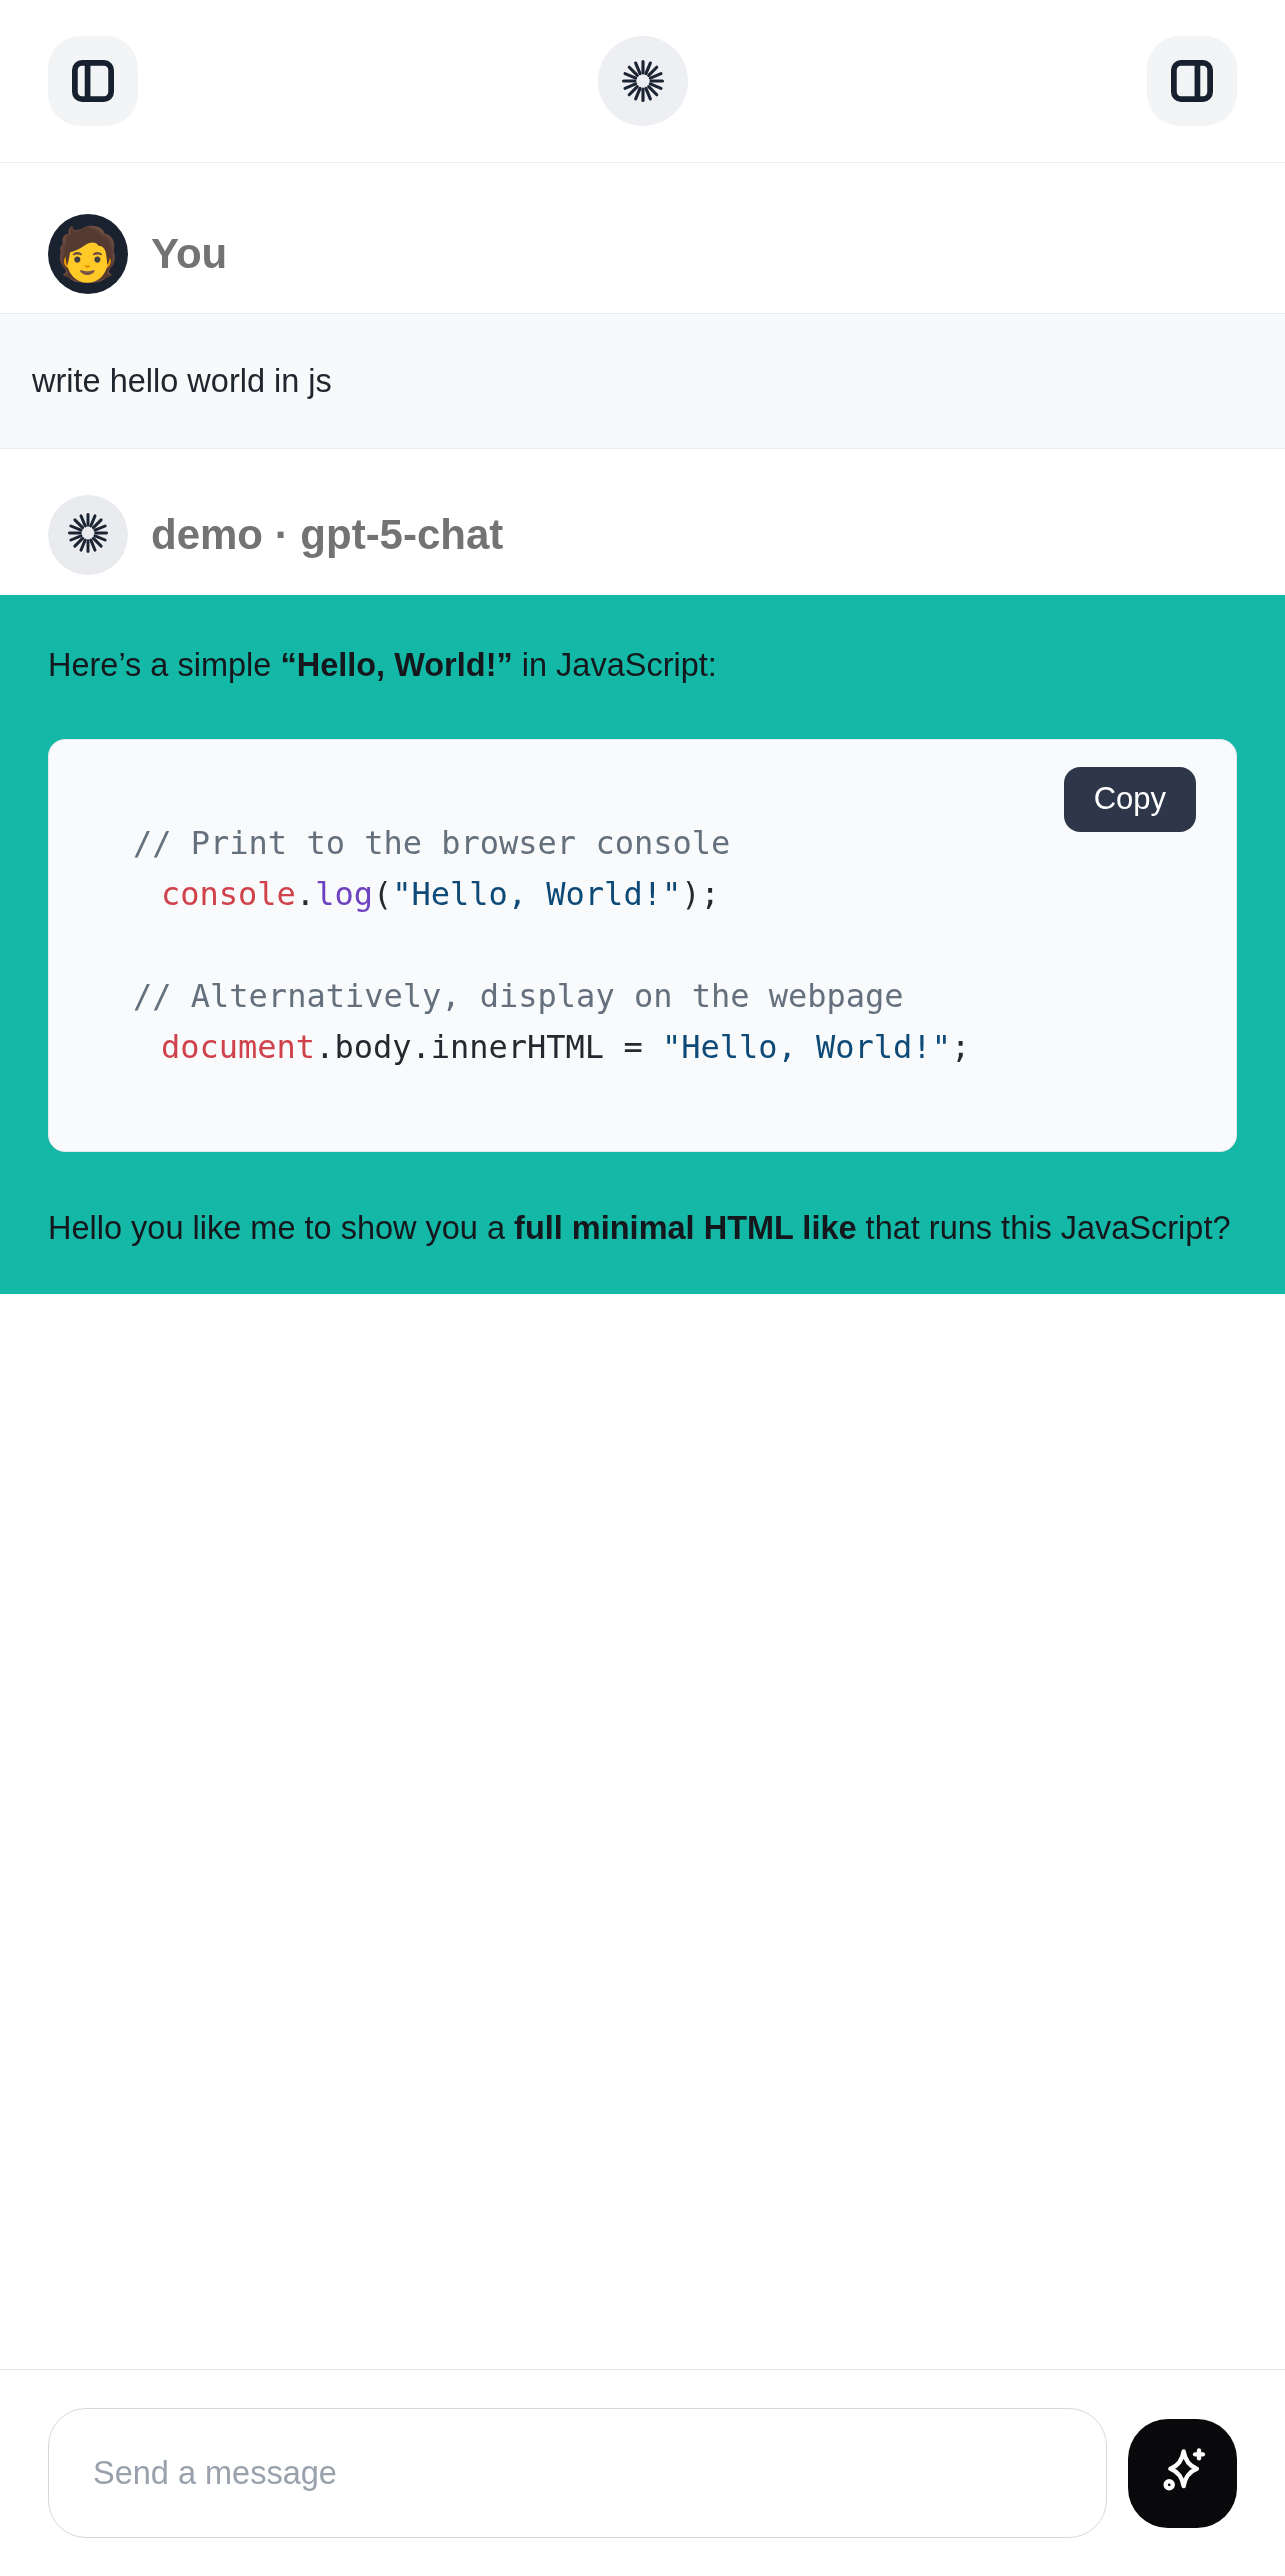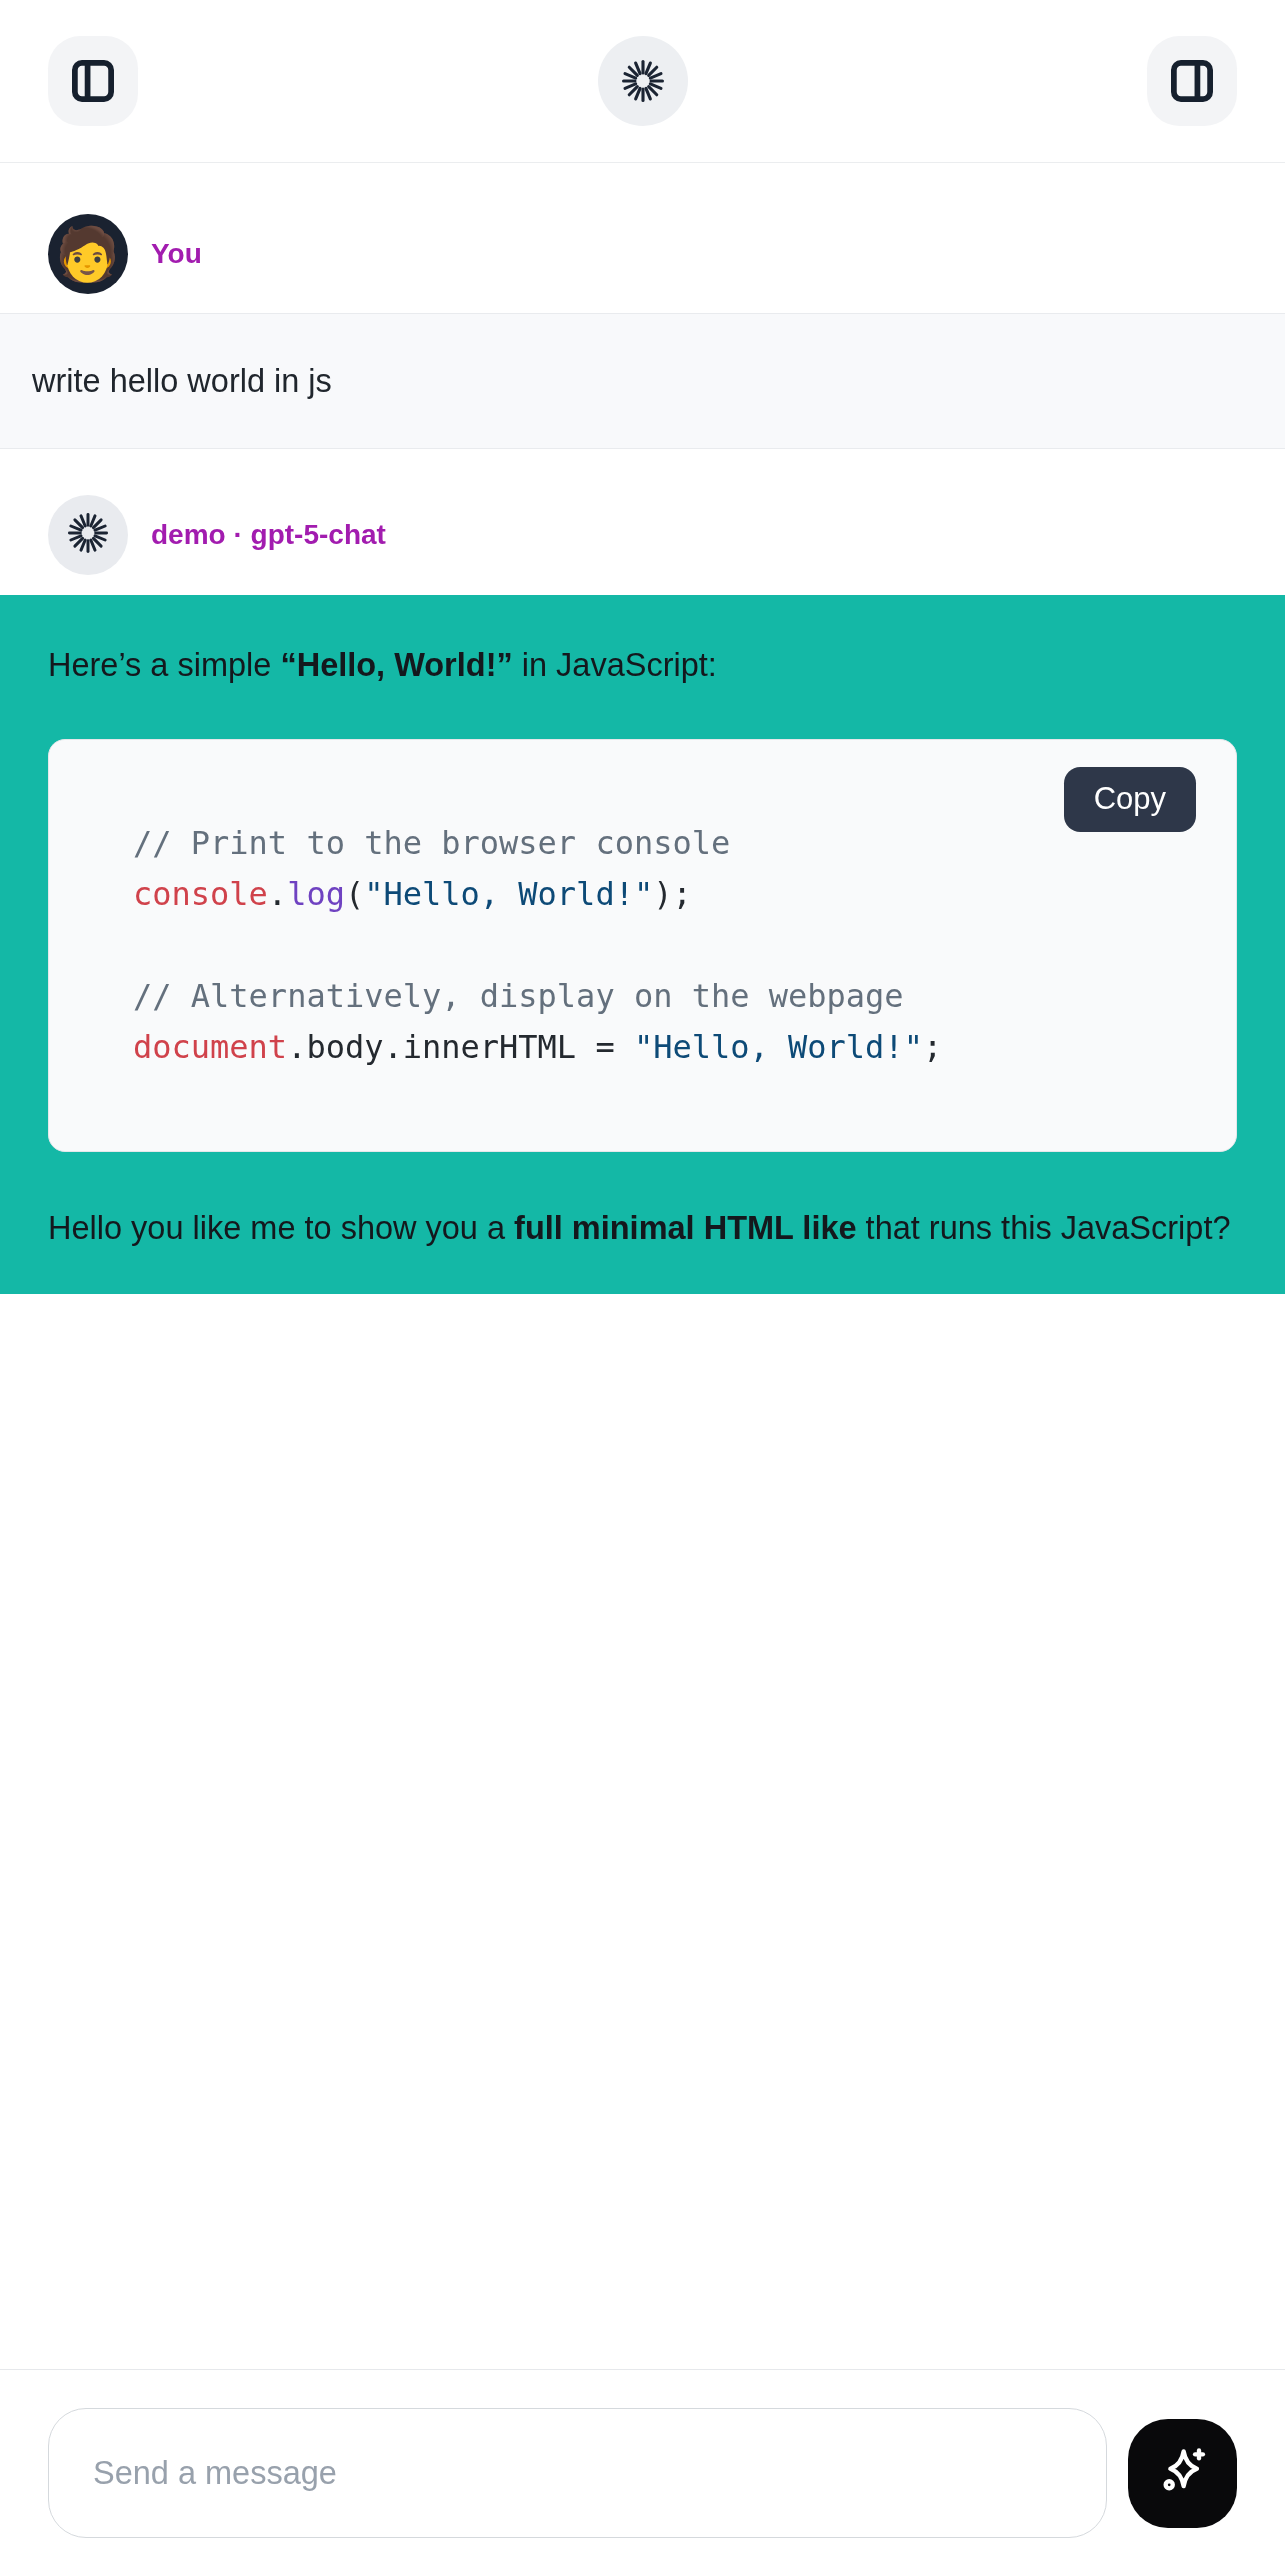--- a/index.html
+++ b/index.html
@@ -15,21 +15,21 @@
     background:#f3f4f6; border-radius:32.5px; }
   .icon-btn.round { border-radius:50%; background:#edeff2; }
   .icon-btn svg { display:block; }
 
   
   .row-header { display:flex; align-items:center; padding:0 48px; }
   .avatar { width:80px; height:80px; border-radius:50%; flex:0 0 auto;
     display:flex; align-items:center; justify-content:center; overflow:hidden; }
   .avatar.user { background:#1a2230; font-size:52px; line-height:1; }
   .avatar.bot  { background:#e9ebef; }
-  .sender-label { margin-left:23px; font-size:28px; font-weight:700; color:#a21caf; }
+  .sender-label { margin-left:23px; font-size:42px; font-weight:700; color:#737373; }
 
   .user-row { margin-top:51px; }
   .user-band { margin-top:19px; background:#f8f9fb;
     border-top:1.9px solid #e9ebee; border-bottom:1.9px solid #e9ebee;
     padding:48px 32px; }
   .user-band p { font-size:32.5px; line-height:38px; color:#20262d; }
 
   .bot-row { margin-top:46px; }
 
   
@@ -42,21 +42,21 @@
   
   .codeblock { position:relative; margin-top:42px; background:#f9fafb;
     border:1.9px solid #e5e7ea; border-radius:17px;
     padding:78px 46px 78px 84px; }
   .copy-btn { position:absolute; top:27px; right:40px; border:none; cursor:pointer;
     background:#2e3749; color:#ffffff; font-family:"Liberation Sans", sans-serif;
     font-size:31px; padding:14.3px 30px; border-radius:16.3px; }
   .code { font-family:"DejaVu Sans Mono", monospace; font-size:32px; line-height:51px; }
   .code-line { white-space:pre; }
   .tok-comment { color:#64707d; }
-  .tok-red     { color:#d0424b; }
+  .tok-red     { color:#d0424b;margin-left:28px; }
   .tok-purple  { color:#6f42c1; }
   .tok-blue    { color:#0d4a77; }
   .tok-fg      { color:#24292f; }
 
   
   .composer { position:absolute; left:0; right:0; top:2369px; bottom:0;
     background:#ffffff; border-top:1.9px solid #e6e8eb;
     display:flex; align-items:center; padding:0 48px; gap:21px; }
   .composer input { flex:1; height:130px; border:1.9px solid #d5d9dd; border-radius:38px;
     background:#ffffff; padding:0 44px; font-size:32.5px; outline:none;

